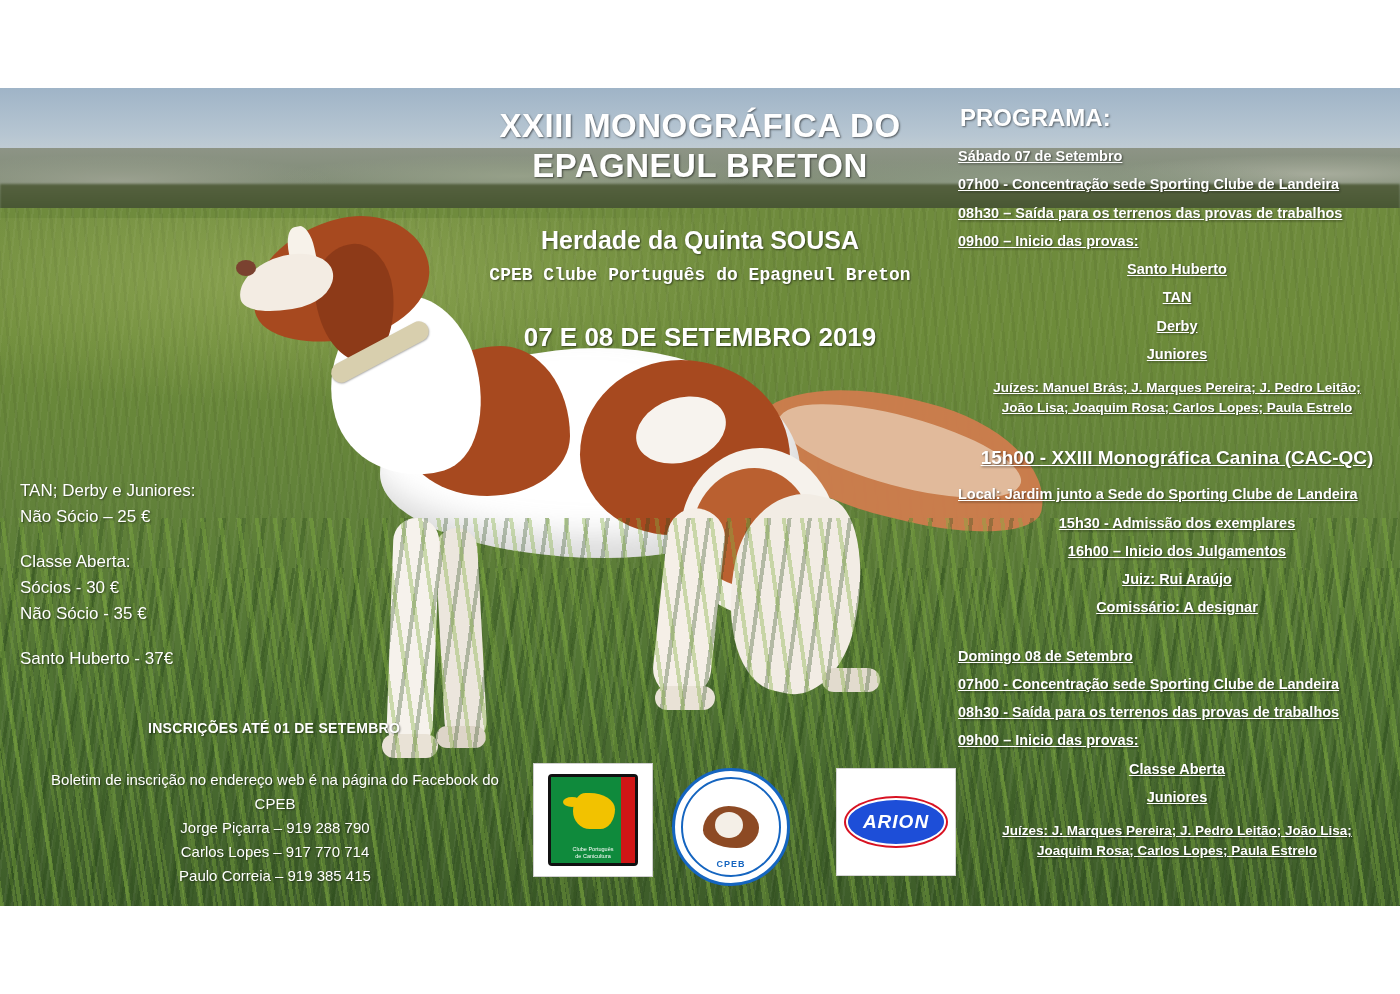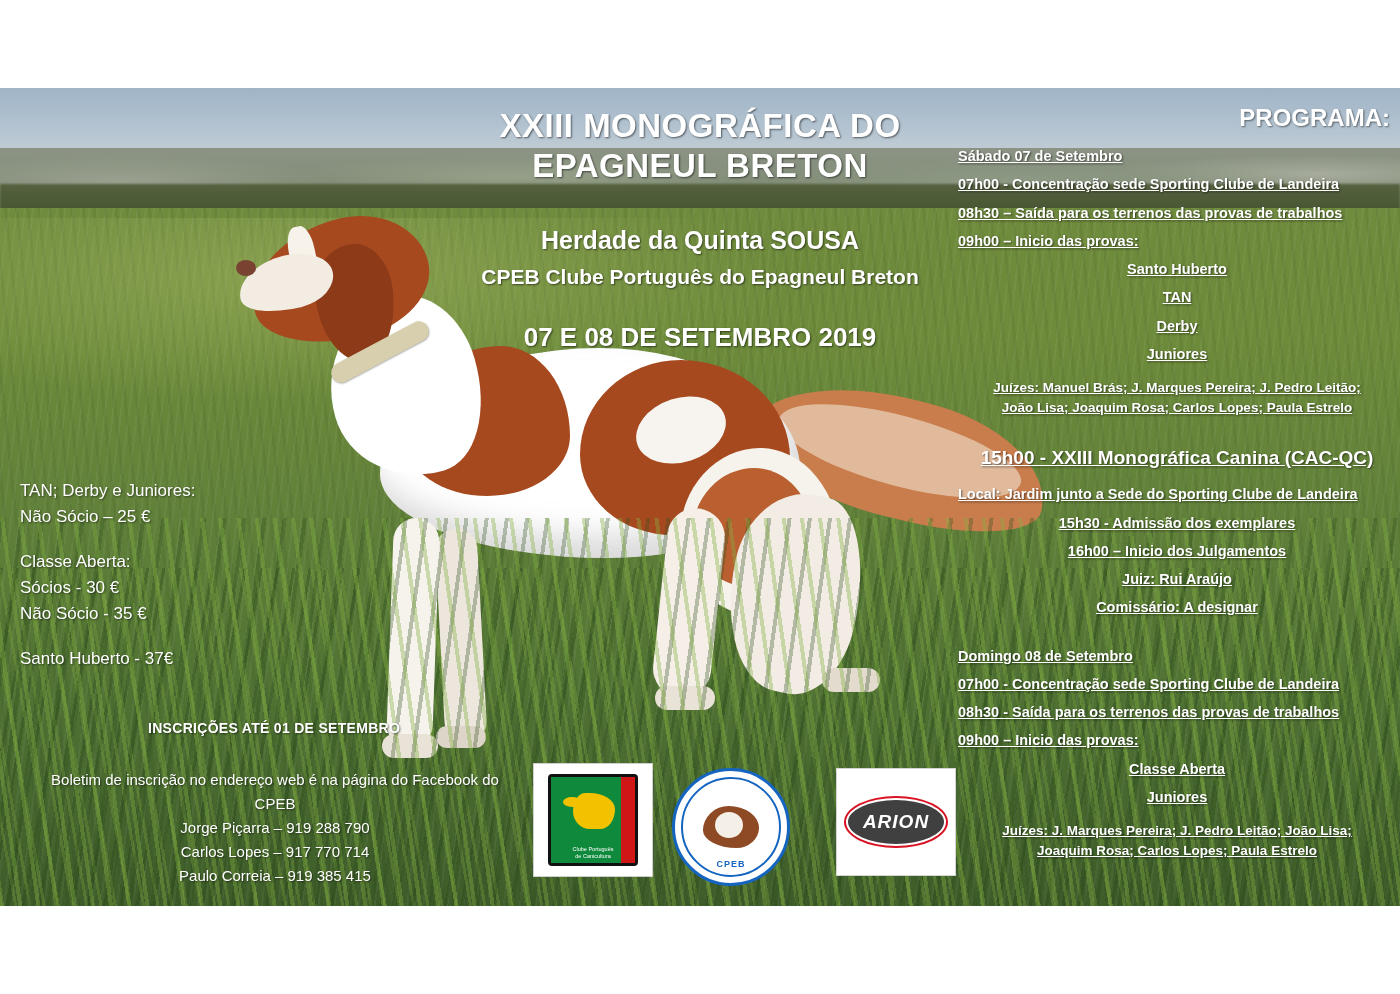--- a/index.html
+++ b/index.html
@@ -176,22 +176,23 @@
   }
   .subtitle {
     left: 300px; top: 222px; width: 800px;
     text-align: center;
     font-size: 25px; font-weight: bold; line-height: 1.5;
     text-shadow: 1px 1px 2px rgba(0,0,0,0.55);
   }
   .club-line {
     left: 230px; top: 265px; width: 940px;
     text-align: center;
-    font-size: 21px; font-weight: bold;
+    font-size: 18px; font-weight: bold;
     text-shadow: 1px 1px 2px rgba(0,0,0,0.55);
+    font-family: Liberation Mono, monospace;
   }
   .dates {
     left: 300px; top: 322px; width: 800px;
     text-align: center;
     font-size: 26px; font-weight: bold;
     text-shadow: 1px 1px 2px rgba(0,0,0,0.55);
   }
 
   
   .prices {
@@ -211,21 +212,21 @@
     left: 20px; top: 760px; width: 510px;
     font-size: 15px; line-height: 1.6; text-align: center;
     text-shadow: 1px 1px 2px rgba(0,0,0,0.5);
     margin-top: 8px;
   }
   .contacts { text-align: center; }
 
   
   .program-title {
     left: 960px; top: 104px; width: 430px;
-    font-size: 24px; font-weight: bold; text-align: right;
+    font-size: 24px; font-weight: bold; text-align: left;
     text-shadow: 1px 1px 2px rgba(0,0,0,0.5);
   }
   .program {
     left: 958px; top: 142px; width: 438px;
     font-size: 14.5px; font-weight: bold; line-height: 1.95;
     text-shadow: 1px 1px 2px rgba(0,0,0,0.55);
     text-decoration: underline;
   }
   .program .center { text-align: center; }
   .program .judges { font-size: 13.5px; line-height: 1.45; text-align: center; margin-top: 10px; }
@@ -286,21 +287,21 @@
     position: absolute; bottom: 14px; left: 0; width: 100%;
     text-align: center; font-size: 9px; font-weight: bold; color: #1565c0;
     letter-spacing: 1px;
   }
   .logo-arion {
     left: 836px; top: 768px; width: 118px; height: 106px;
     background: #ffffff; border: 1px solid #d5d5d5;
     display: flex; align-items: center; justify-content: center;
   }
   .arion-badge {
-    width: 96px; height: 44px; background: #404040; border-radius: 50%;
+    width: 96px; height: 44px; background: #1d4ed8; border-radius: 50%;
     display: flex; align-items: center; justify-content: center;
     border: 2px solid #ffffff;
     box-shadow: 0 0 0 2px #d81222;
   }
   .arion-text {
     color: #ffffff; font-size: 19px; font-weight: bold;
     font-style: italic; letter-spacing: 1px;
   }
 </style>
 </head>

